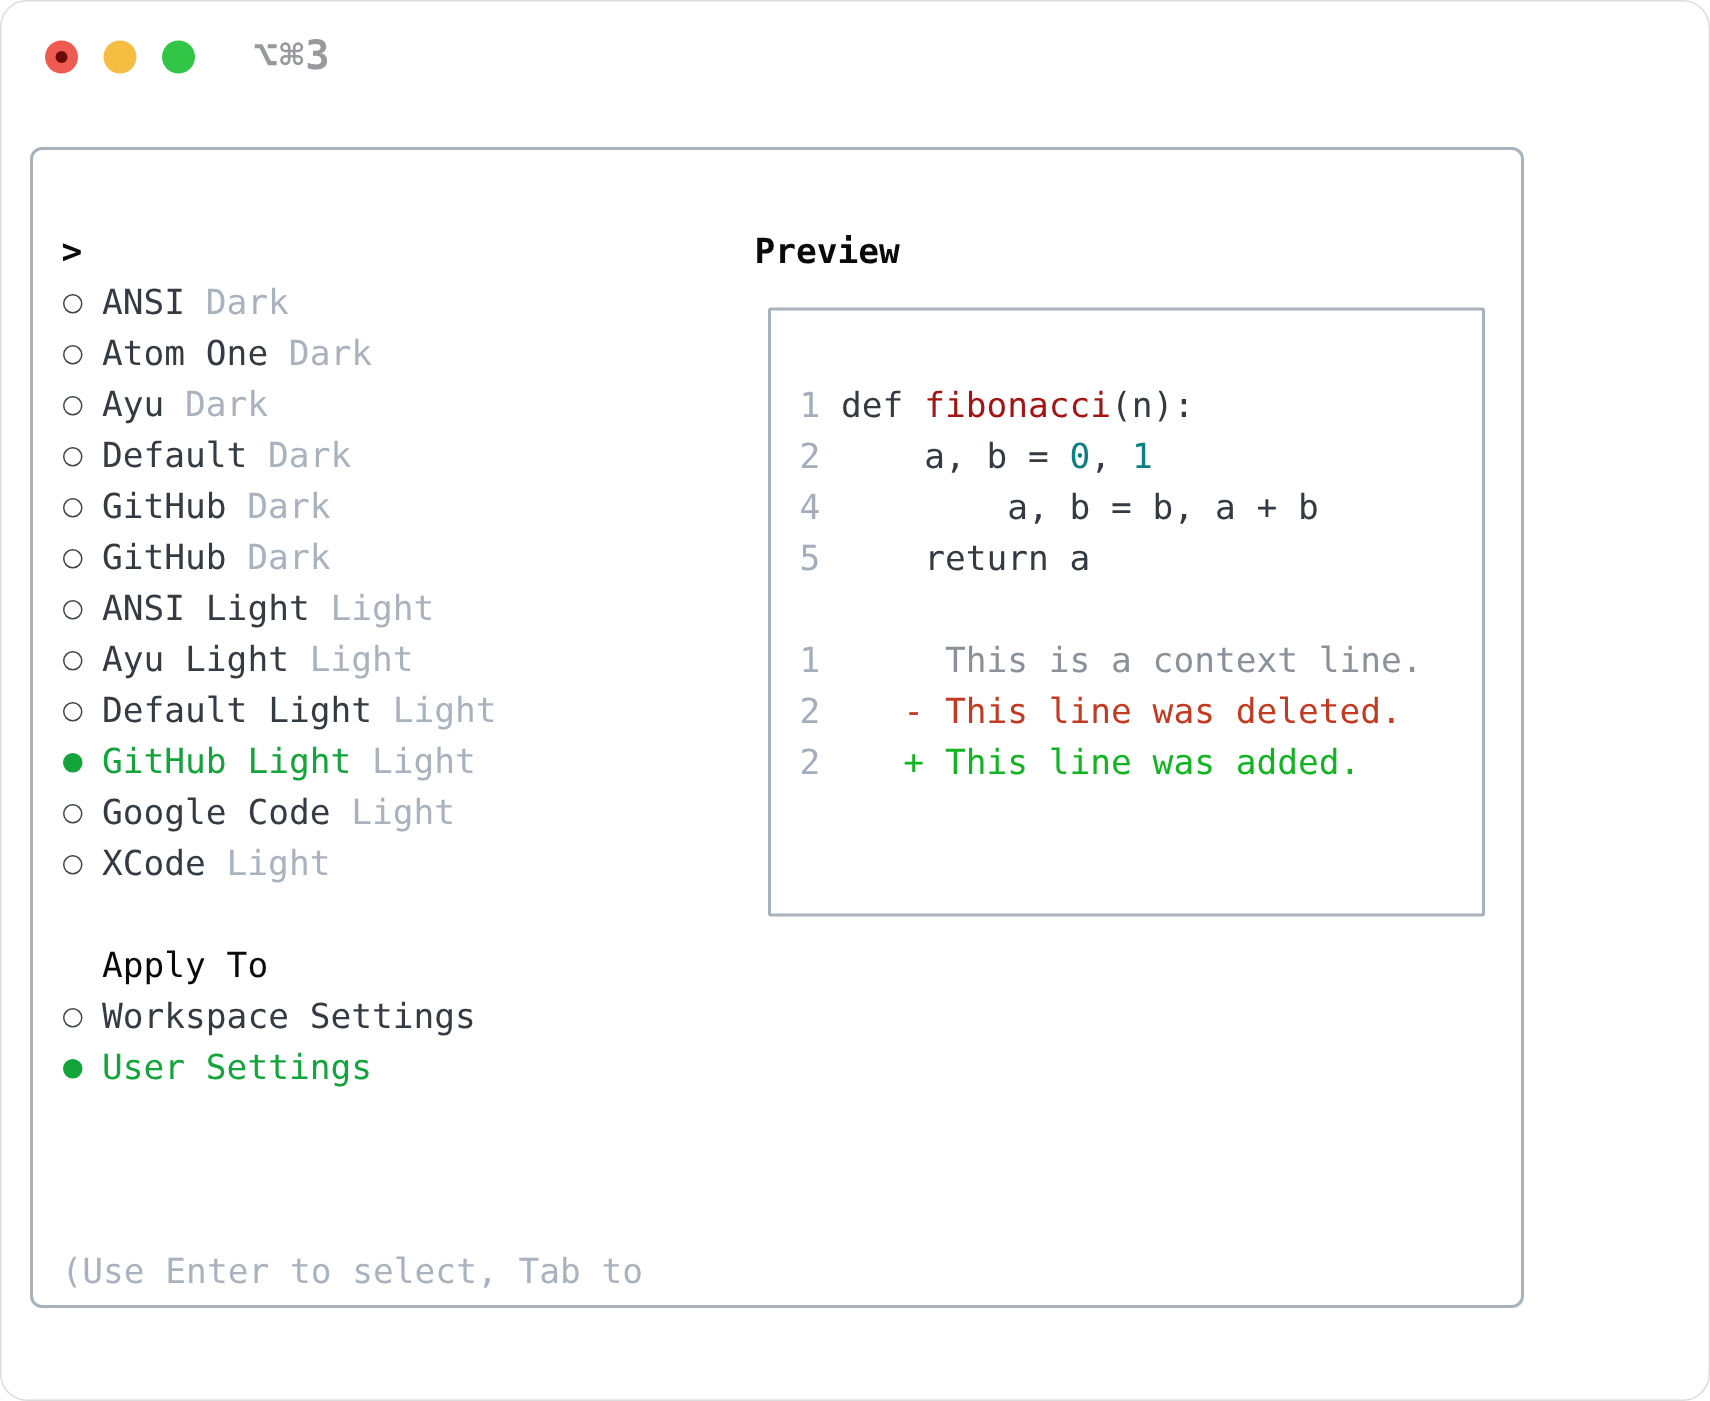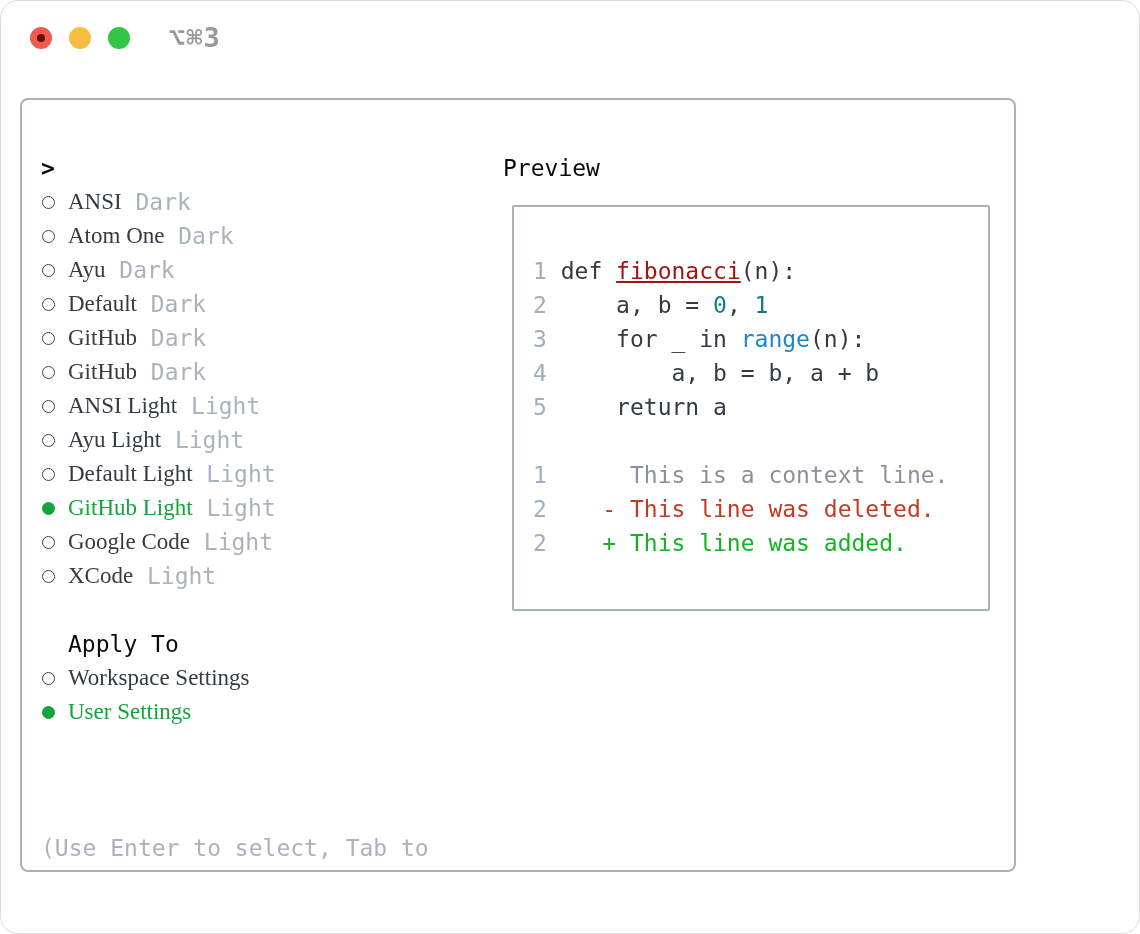--- a/index.html
+++ b/index.html
@@ -36,37 +36,37 @@
     border:2px solid var(--border_gray);border-radius:8px;background:#fff;
   }
   .row{display:flex;align-items:center;height:34px;font-size:23px;white-space:pre;}
   .mark{width:27px;flex:0 0 27px;display:flex;align-items:center;}
   .caret{font-weight:bold;color:var(--text_black);}
   .radio{display:inline-block;width:13px;height:13px;margin-left:1px;
          border:1.5px solid var(--circle_dark);border-radius:50%;background:transparent;}
   .radio.filled{background:var(--accent_green);border-color:var(--accent_green);}
   .hlabel{font-weight:bold;color:var(--text_black);}
   .hlabel2{font-weight:normal;color:var(--text_black);}
-  .label{color:var(--text_dark);font-family:Liberation Serif, serif;}
+  .label{color:var(--text_dark);}
   .label.sel{color:var(--accent_green);}
   .variant{color:var(--muted_gray);margin-left:0.6em;}
   .themes{position:absolute;left:19px;top:51px;}
   .applyto{position:absolute;left:19px;top:527px;}
   .hint{position:absolute;left:19px;top:663px;font-size:23px;line-height:34px;
         color:var(--muted_gray);white-space:pre;}
   
   .preview-title{position:absolute;left:481px;top:51px;height:34px;line-height:34px;
-                 font-size:23px;font-weight:normal;color:var(--text_black);}
+                 font-size:23px;font-weight:bold;color:var(--text_black);}
   .preview-box{position:absolute;left:490px;top:105px;width:478px;height:406px;
                border:2px solid var(--border_gray);border-radius:2px;background:#fff;
                padding:47px 0 0 19px;overflow:hidden;}
   .crow{height:34px;line-height:34px;font-size:23px;white-space:pre;}
   .ln{color:var(--line_number_gray);}
   .c-code{color:var(--code_dark);}
-  .c-func{color:var(--func_red);text-decoration:underline;}
+  .c-func{color:var(--func_red);}
   .c-num{color:var(--number_teal);}
   .c-builtin{color:var(--builtin_blue);}
   .c-context{color:var(--context_gray);}
   .c-deleted{color:var(--deleted_red);}
   .c-added{color:var(--added_green);}
 </style>
 </head>
 <body>
 
 <div class="window">
@@ -169,21 +169,20 @@
     <div class="hint">
       <div>(Use Enter to select, Tab to</div>
       <div>change focus)</div>
     </div>
 
     <div class="preview-title">Preview</div>
 
     <div class="preview-box">
       <div class="crow"><span class="ln">1</span><span class="c-code"> def </span><span class="c-func">fibonacci</span><span class="c-code">(n):</span></div>
       <div class="crow"><span class="ln">2</span><span class="c-code">     a, b = </span><span class="c-num">0</span><span class="c-code">, </span><span class="c-num">1</span></div>
-      <div class="crow"><span class="ln">3</span><span class="c-code">     for _ in </span><span class="c-builtin">range</span><span class="c-code">(n):</span></div>
       <div class="crow"><span class="ln">4</span><span class="c-code">         a, b = b, a + b</span></div>
       <div class="crow"><span class="ln">5</span><span class="c-code">     return a</span></div>
       <div class="crow blank"></div>
       <div class="crow"><span class="ln">1</span><span class="c-context">      This is a context line.</span></div>
       <div class="crow"><span class="ln">2</span><span class="c-deleted">    - This line was deleted.</span></div>
       <div class="crow"><span class="ln">2</span><span class="c-added">    + This line was added.</span></div>
     </div>
 
   </div>
 </div>

